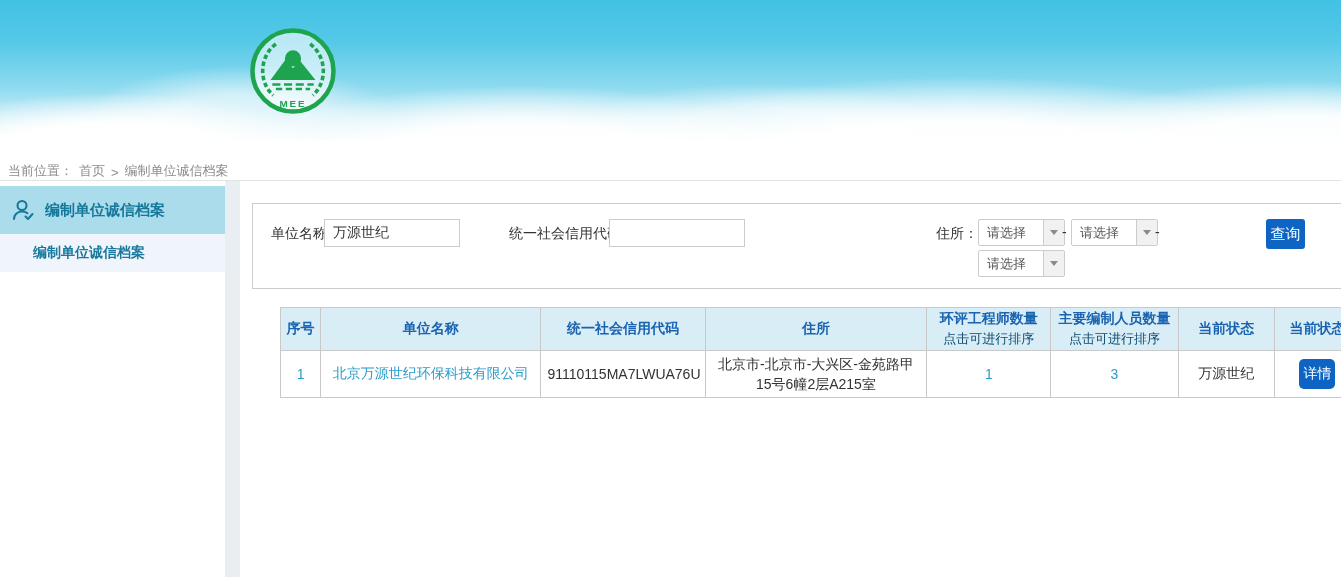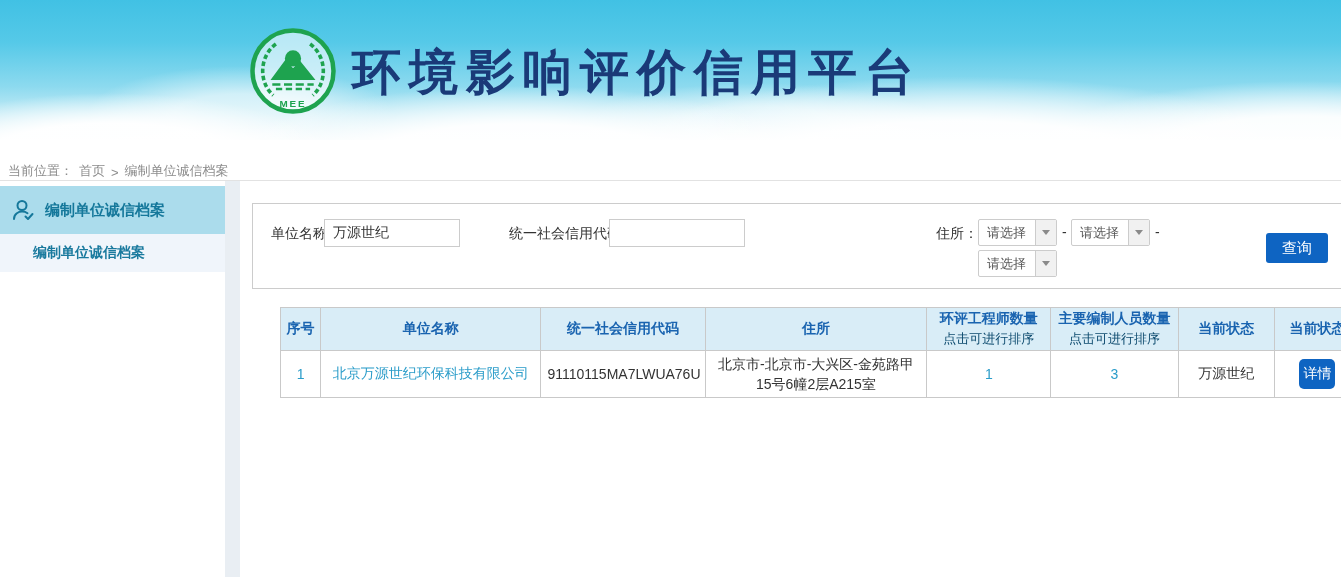--- a/index.html
+++ b/index.html
@@ -109,21 +109,21 @@
     padding: 0 8px;
     font-size: 14px;
     color: #333;
     outline: none;
     font-family: inherit;
   }
   .inp-name { left: 71px; }
   .inp-code { left: 356px; }
   .select {
     position: absolute;
-    width: 79px;
+    width: 87px;
     height: 27px;
     border: 1px solid #ccc;
     border-radius: 2px;
     background: #fff;
     display: flex;
     align-items: stretch;
     cursor: pointer;
   }
   .sel-1 { left: 725px; top: 15px; }
   .sel-2 { left: 818px; top: 15px; }
@@ -138,30 +138,29 @@
     justify-content: center;
   }
   .tri-down { width: 0; height: 0; border-left: 4px solid transparent; border-right: 4px solid transparent; border-top: 5px solid #8a8a8a; }
   .dash { position: absolute; top: 15px; font-size: 14px; color: #333; line-height: 27px; }
   .dash-1 { left: 809px; }
   .dash-2 { left: 902px; }
   .btn-primary {
     position: absolute;
     left: 1013px;
     top: 15px;
-    width: 62px;
+    width: 39px;
     height: 30px;
     background: #0e64c2;
     color: #fff;
     border: none;
     border-radius: 3px;
     font-size: 15px;
     cursor: pointer;
     font-family: inherit;
-    margin-top: 14px;
   }
 
   
   .result-table {
     margin-top: 18px;
     width: 1081px;
     border-collapse: collapse;
     table-layout: fixed;
     margin-left: 28px;
   }
@@ -201,21 +200,20 @@
   <svg class="logo" viewBox="0 0 100 100">
     <circle cx="50" cy="50" r="45" fill="rgba(255,255,255,0.6)" stroke="#1ea34f" stroke-width="5"></circle>
     <path d="M31 20 C13 33, 11 62, 28 77" fill="none" stroke="#1ea34f" stroke-width="4" stroke-dasharray="5 3"></path>
     <path d="M69 20 C87 33, 89 62, 72 77" fill="none" stroke="#1ea34f" stroke-width="4" stroke-dasharray="5 3"></path>
     <circle cx="50" cy="36" r="9" fill="#1ea34f"></circle>
     <path d="M25 60 L42 37 L50 47 L58 39 L75 60 Z" fill="#1ea34f"></path>
     <path d="M27 65 H73" stroke="#1ea34f" stroke-width="3" stroke-dasharray="9 4"></path>
     <path d="M31 70 H69" stroke="#1ea34f" stroke-width="3" stroke-dasharray="7 4"></path>
     <text x="50" y="90" text-anchor="middle" font-size="11" font-weight="bold" fill="#1ea34f" letter-spacing="2">MEE</text>
   </svg>
-  <div class="site-title">环境影响评价信用平台</div>
 </div>
 
 <div class="breadcrumb">
   <span>当前位置：</span>
   <span class="crumb-link">首页</span>
   <span>&gt;</span>
   <span>编制单位诚信档案</span>
 </div>
 
 <div class="content">

